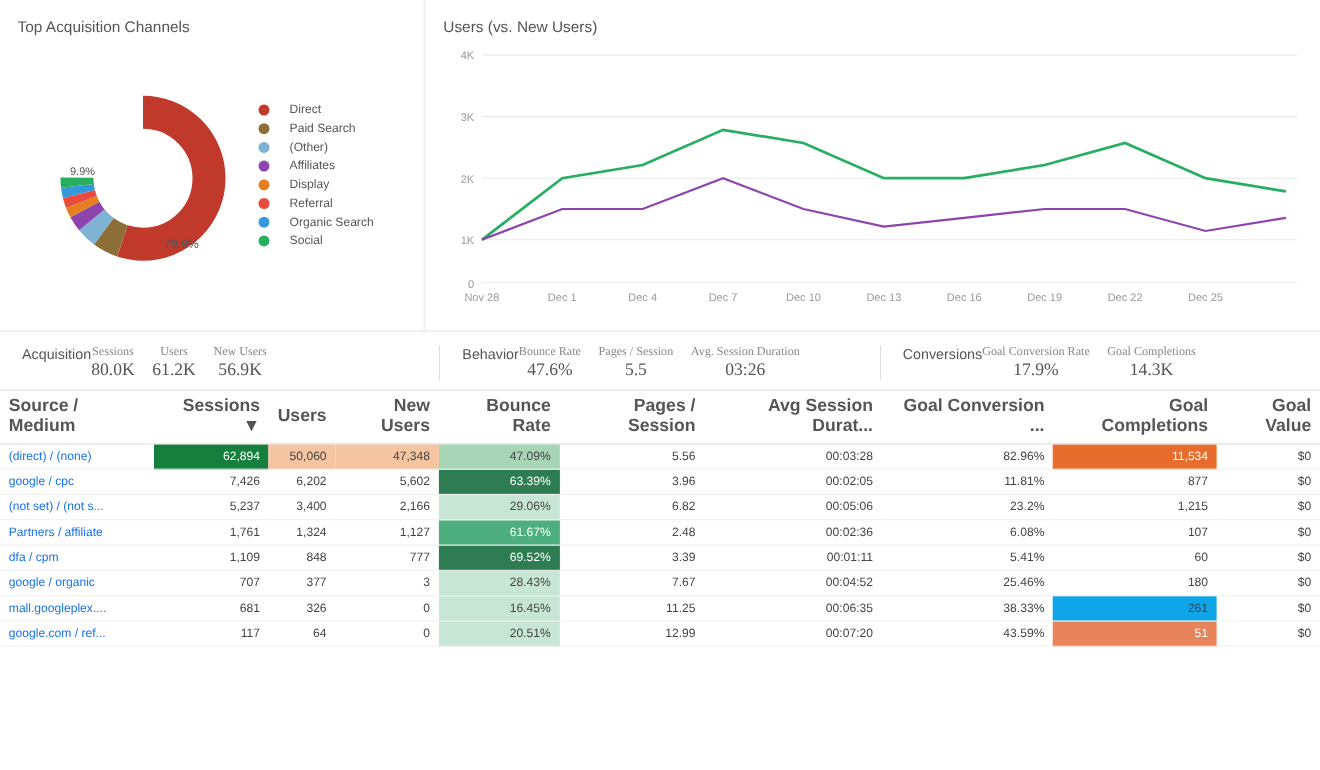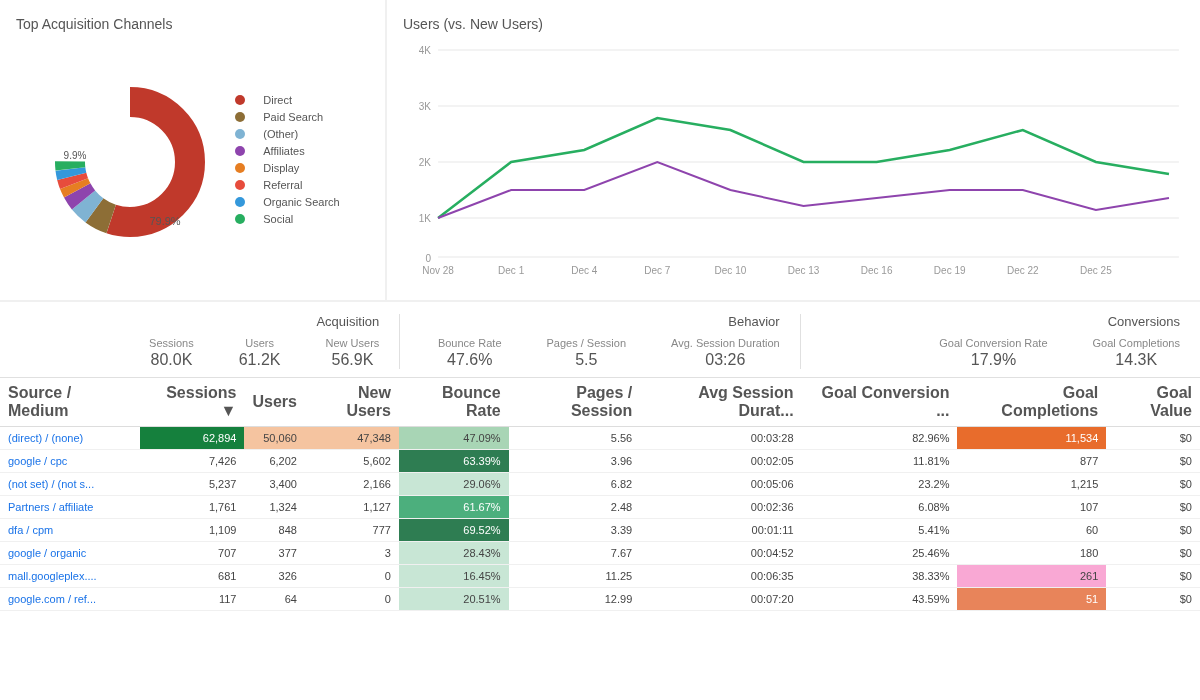--- a/index.html
+++ b/index.html
@@ -24,24 +24,24 @@
     .legend-dot { width: 10px; height: 10px; border-radius: 50%; flex-shrink: 0; }
     
     
     .line-chart-container { height: 240px; position: relative; }
     
     
     .bottom-panel { flex: 1; background: #fff; overflow: hidden; padding: 0; }
     
     
     .metrics-row { display: flex; border-bottom: 1px solid #e0e0e0; padding: 12px 0 8px; }
-    .metrics-group { display: flex; flex-direction: column; align-items: flex-end; padding: 0 20px; border-right: 1px solid #e0e0e0; flex: 1; }
+    .metrics-group { display: flex; flex-direction: row; align-items: flex-start; padding: 0 20px; border-right: 1px solid #e0e0e0; flex: 1; }
     .metrics-group:last-child { border-right: none; }
     .metrics-group-title { font-size: 13px; color: #555; margin-bottom: 8px; font-weight: 500; }
-    .metrics-sub { display: flex; gap: 45px; }
+    .metrics-sub { display: flex; gap: 16px; font-family: Liberation Serif, serif; }
     .metric { text-align: center; }
     .metric-label { font-size: 11px; color: #888; margin-bottom: 2px; }
     .metric-value { font-size: 16px; color: #555; font-weight: 300; }
     
     
     .data-table { width: 100%; border-collapse: collapse; font-size: 11px; }
     .data-table th { text-align: right; padding: 6px 8px; color: #555; font-weight: 600; border-bottom: 1px solid #ddd; font-size: 16px; background: #fff; }
     .data-table th:first-child { text-align: left; }
     .data-table td { text-align: right; padding: 5px 8px; border-bottom: 1px solid #f0f0f0; color: #444; }
     .data-table td:first-child { text-align: left; color: #1a73e8; }
@@ -297,21 +297,21 @@
             </tr>
             <tr>
               <td>mall.googleplex....</td>
               <td>681</td>
               <td>326</td>
               <td>0</td>
               <td style="background: rgb(200, 230, 213); color: rgb(68, 68, 68);">16.45%</td>
               <td>11.25</td>
               <td>00:06:35</td>
               <td>38.33%</td>
-              <td style="background: #f9a8d4; color: rgb(68, 68, 68);">261</td>
+              <td style="background: #0ea5e9; color: rgb(68, 68, 68);">261</td>
               <td>$0</td>
             </tr>
             <tr>
               <td>google.com / ref...</td>
               <td>117</td>
               <td>64</td>
               <td>0</td>
               <td style="background: rgb(200, 230, 213); color: rgb(68, 68, 68);">20.51%</td>
               <td>12.99</td>
               <td>00:07:20</td>

